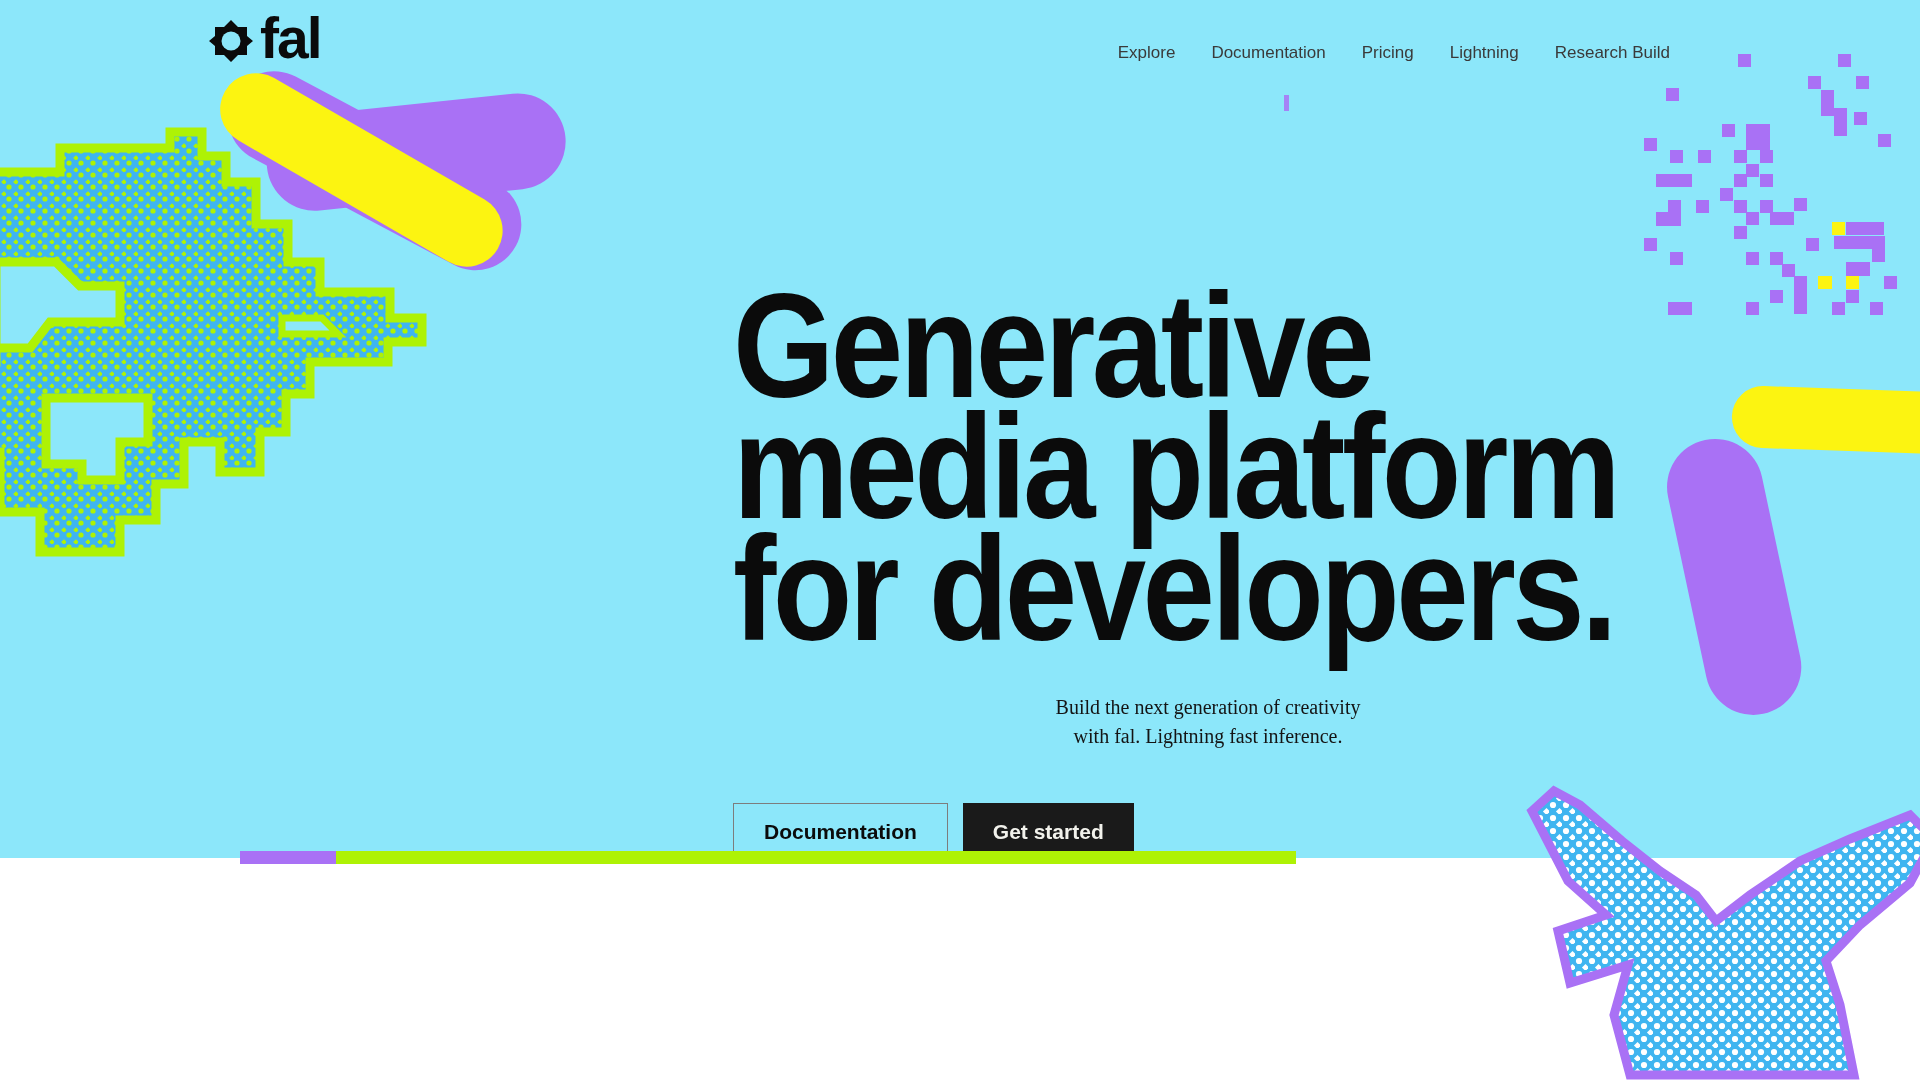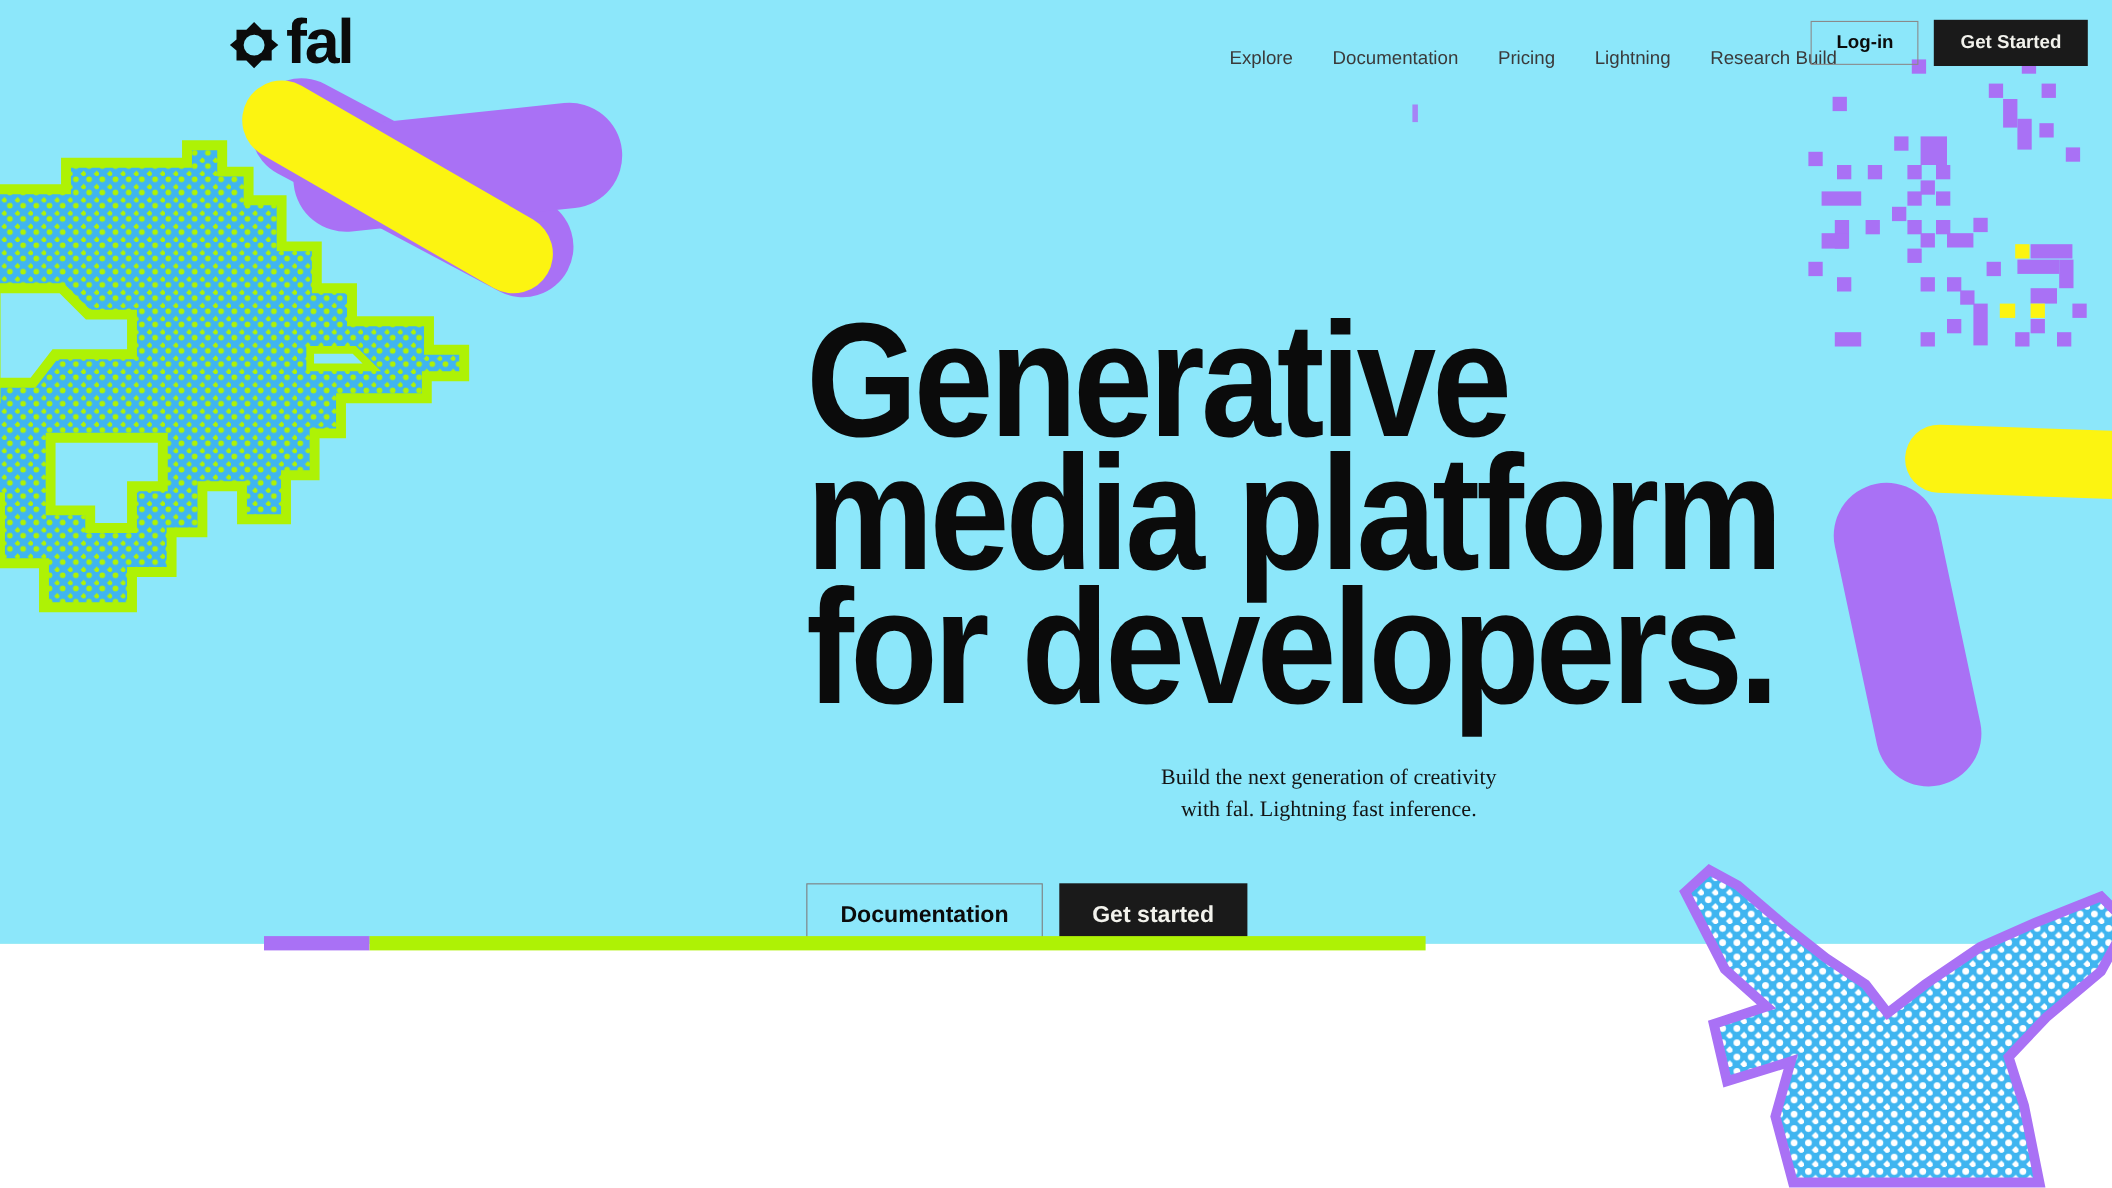--- a/index.html
+++ b/index.html
@@ -9,21 +9,21 @@
     width:1920px; height:1080px;
     overflow:hidden;
     background:#ffffff;
     font-family:"Liberation Sans", sans-serif;
   }
 
   #page {
     position:relative;
     width:1920px; height:1080px;
     overflow:hidden;
-    background:#5eead4;
+    background:#f9a8d4;
   }
 
   
   .hero-bg {
     position:absolute;
     left:0; top:0;
     width:1920px; height:858px;
     background:#8CE7FA;
     overflow:hidden;
   }
@@ -386,24 +386,20 @@
     </div>
 
     <nav class="nav-links">
       <a class="nav-link" href="#">Explore</a>
       <a class="nav-link" href="#">Documentation</a>
       <a class="nav-link" href="#">Pricing</a>
       <a class="nav-link" href="#">Lightning</a>
       <a class="nav-link" href="#">Research Build</a>
     </nav>
 
-    <div class="nav-actions">
-      <button class="btn-login">Log-in</button>
-      <button class="btn-getstarted">Get Started</button>
-    </div>
   </div>
 
   <div class="hero-content">
 
     <h1 class="headline">
       <span class="ln">Generative</span>
       <span class="ln">media platform</span>
       <span class="ln">for developers.</span>
     </h1>
 

